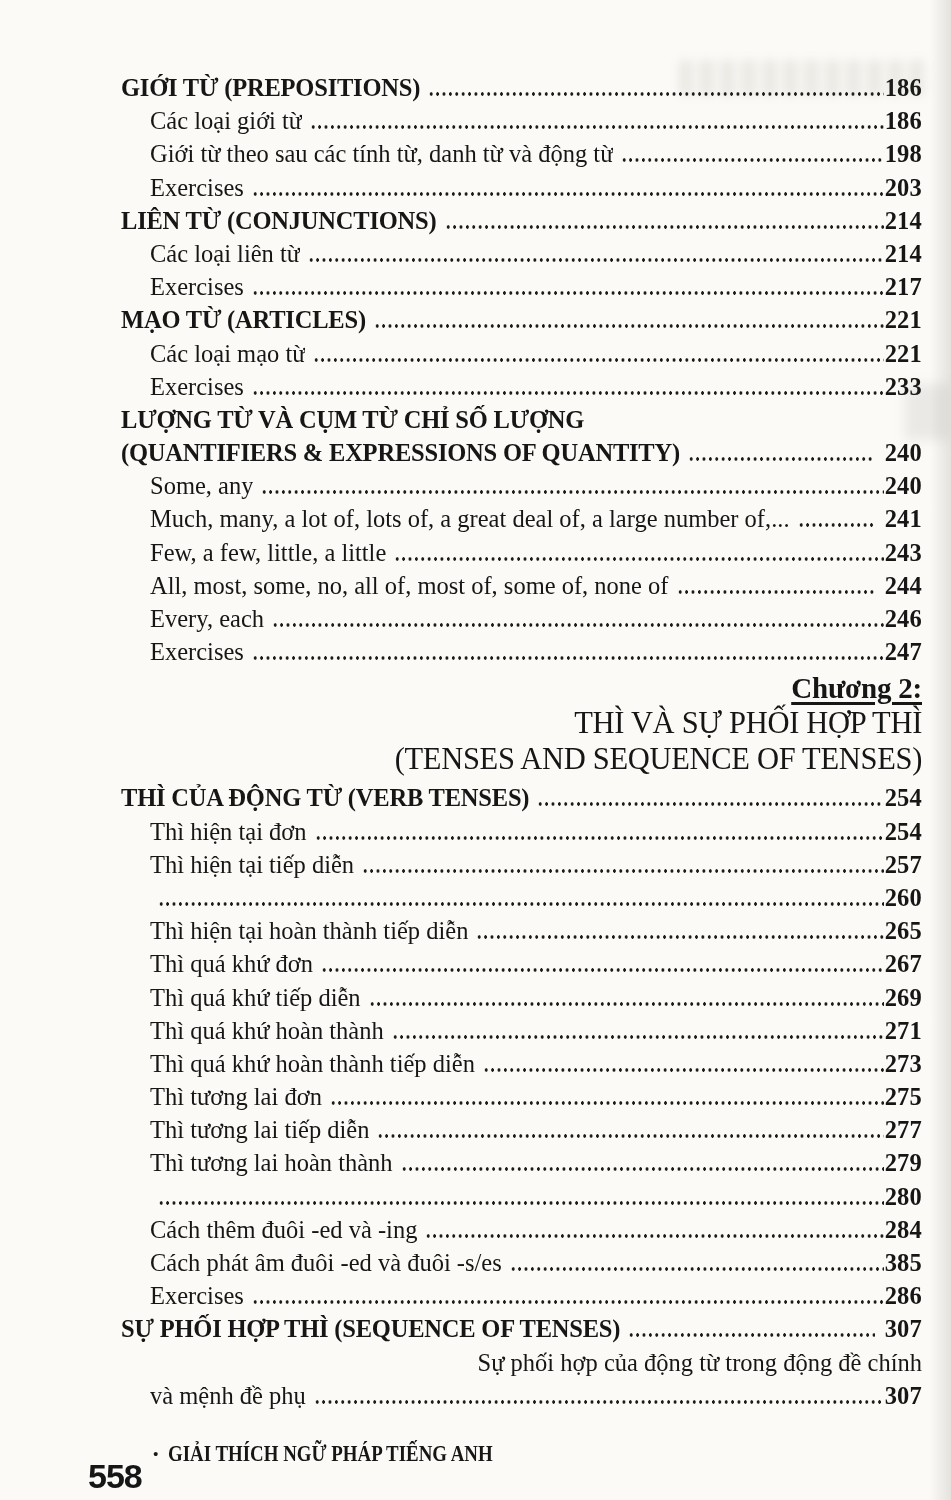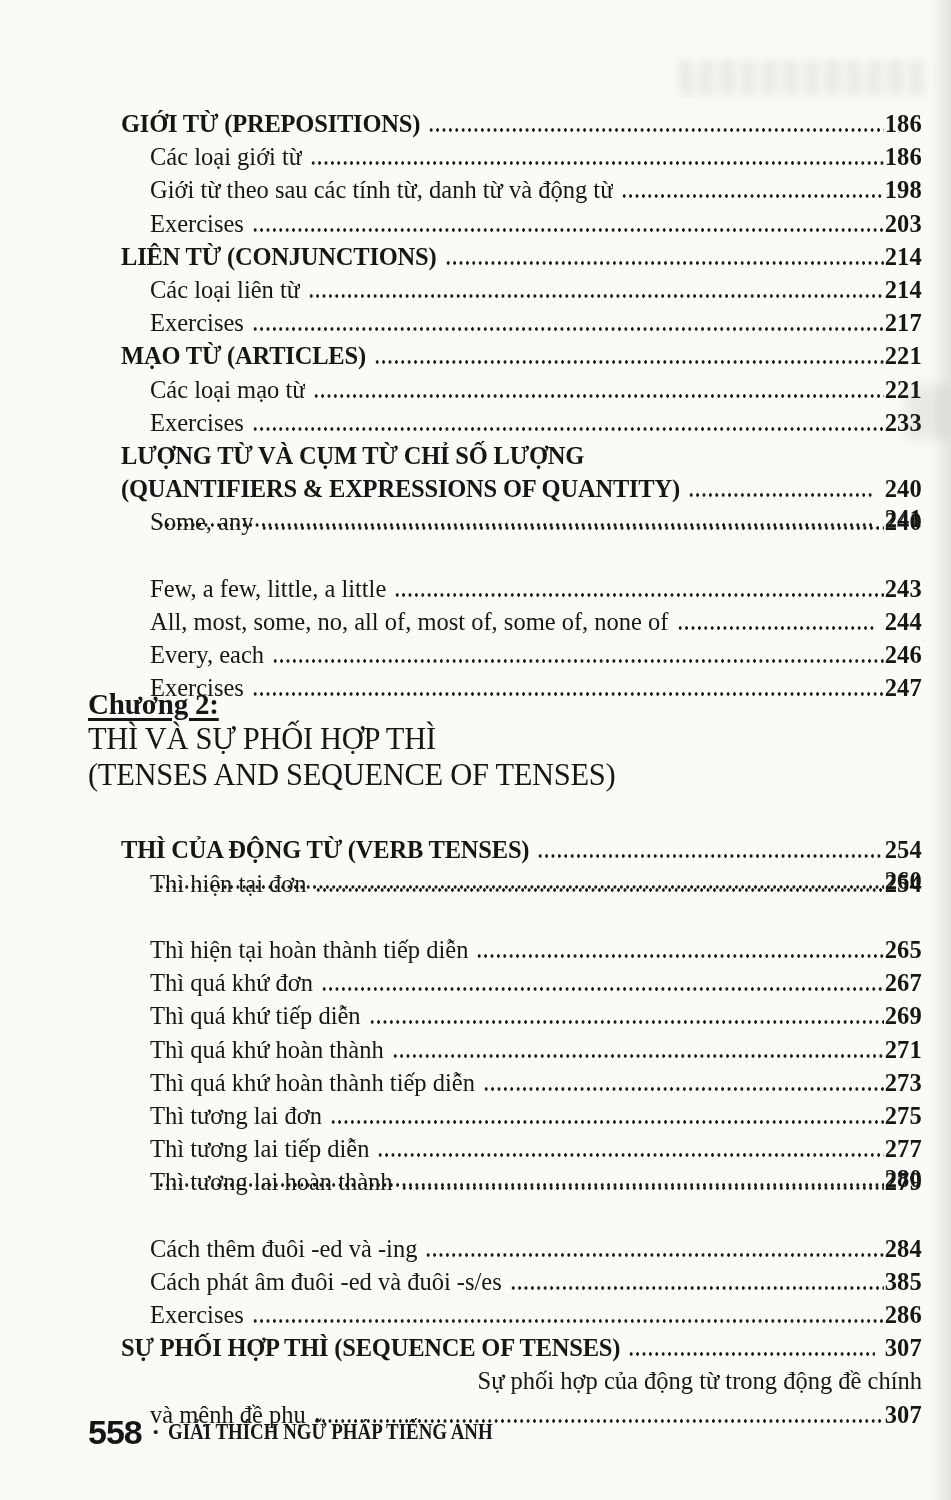--- a/index.html
+++ b/index.html
@@ -17,54 +17,54 @@
     box-sizing:border-box;
   }
   
   .toc-row {
     display:flex; align-items:baseline;
     height:33.2px; line-height:33.2px;
     font-size:24.5px; white-space:nowrap;
   }
   .toc-row.lvl1 { padding-left:33px; font-weight:bold; letter-spacing:-0.2px; }
   .toc-row.lvl2 { padding-left:62px;justify-content:flex-end; }
-  .lbl { flex:0 1 auto; min-width:0; overflow:hidden;margin-top:36px; }
+  .lbl { flex:0 1 auto; min-width:0; overflow:hidden; }
   .leader {
     flex:1 1 auto; min-width:6px; height:4px;
     margin:0 1px 0 8px;
     background-image:radial-gradient(circle, #1b1b1b 1.5px, transparent 1.85px);
     background-size:6.4px 4px;
     background-repeat:repeat-x;
     background-position:0 50%;
   }
   .pg { font-weight:700; letter-spacing:0.2px; }
   .pg.gap { margin-left:9px; }
   
-  .chapter { margin-top:18px; }
+  .chapter { margin-top:2px;text-align:right; }
   .chapter-label {
     display:inline-block; font-weight:bold;
     font-size:29px; line-height:36px;
     text-decoration:underline;
     text-decoration-thickness:2.5px;
     text-underline-offset:4px;
     letter-spacing:-0.2px;
   }
   .chapter-title {
     font-weight:normal; font-size:30.5px; line-height:35.5px;
     letter-spacing:-0.3px; white-space:nowrap;
   }
   .chapter-gap { height:4px; }
   
   .footer {
     position:absolute; left:88px; top:1415px;
     display:flex; align-items:center; white-space:nowrap;
   }
   .footer-page {
     font-family:"Liberation Sans","DejaVu Sans",sans-serif;
-    font-weight:bold; font-size:34px; line-height:34px; letter-spacing:-1px;
+    font-weight:bold; font-size:34px; line-height:34px; letter-spacing:-1px;margin-top:44px;
   }
   .footer-sep { font-size:17px; margin:2px 9px 0 11px; color:#1a1a1a; }
   .footer-title {
     display:inline-block; font-weight:bold; font-size:22.5px; line-height:30px;
     transform:scaleX(0.84); transform-origin:left center;
   }
   
   .edge-shade {
     position:absolute; top:0; right:0; width:21px; height:1500px;
     background:linear-gradient(to right, rgba(110,108,100,0) 0%, rgba(110,108,100,0.17) 100%);
@@ -145,20 +145,21 @@
         <span class="lbl">(QUANTIFIERS &amp; EXPRESSIONS OF QUANTITY)</span>
         <span class="leader"></span>
         <span class="pg gap">240</span>
       </div>
       <div class="toc-row lvl2">
         <span class="lbl">Some, any</span>
         <span class="leader"></span>
         <span class="pg">240</span>
       </div>
       <div class="toc-row lvl2">
+        <span class="lbl">Much, many, a lot of, lots of, a great deal of, a large number of,...</span>
         <span class="leader"></span>
         <span class="pg gap">241</span>
       </div>
       <div class="toc-row lvl2">
         <span class="lbl">Few, a few, little, a little</span>
         <span class="leader"></span>
         <span class="pg">243</span>
       </div>
       <div class="toc-row lvl2">
         <span class="lbl">All, most, some, no, all of, most of, some of, none of</span>
@@ -191,20 +192,25 @@
         <span class="lbl">THÌ CỦA ĐỘNG TỪ (VERB TENSES)</span>
         <span class="leader"></span>
         <span class="pg">254</span>
       </div>
       <div class="toc-row lvl2">
         <span class="lbl">Thì hiện tại đơn</span>
         <span class="leader"></span>
         <span class="pg">254</span>
       </div>
       <div class="toc-row lvl2">
+        <span class="lbl">Thì hiện tại tiếp diễn</span>
+        <span class="leader"></span>
+        <span class="pg">257</span>
+      </div>
+      <div class="toc-row lvl2">
         <span class="leader"></span>
         <span class="pg">260</span>
       </div>
       <div class="toc-row lvl2">
         <span class="lbl">Thì hiện tại hoàn thành tiếp diễn</span>
         <span class="leader"></span>
         <span class="pg">265</span>
       </div>
       <div class="toc-row lvl2">
         <span class="lbl">Thì quá khứ đơn</span>

